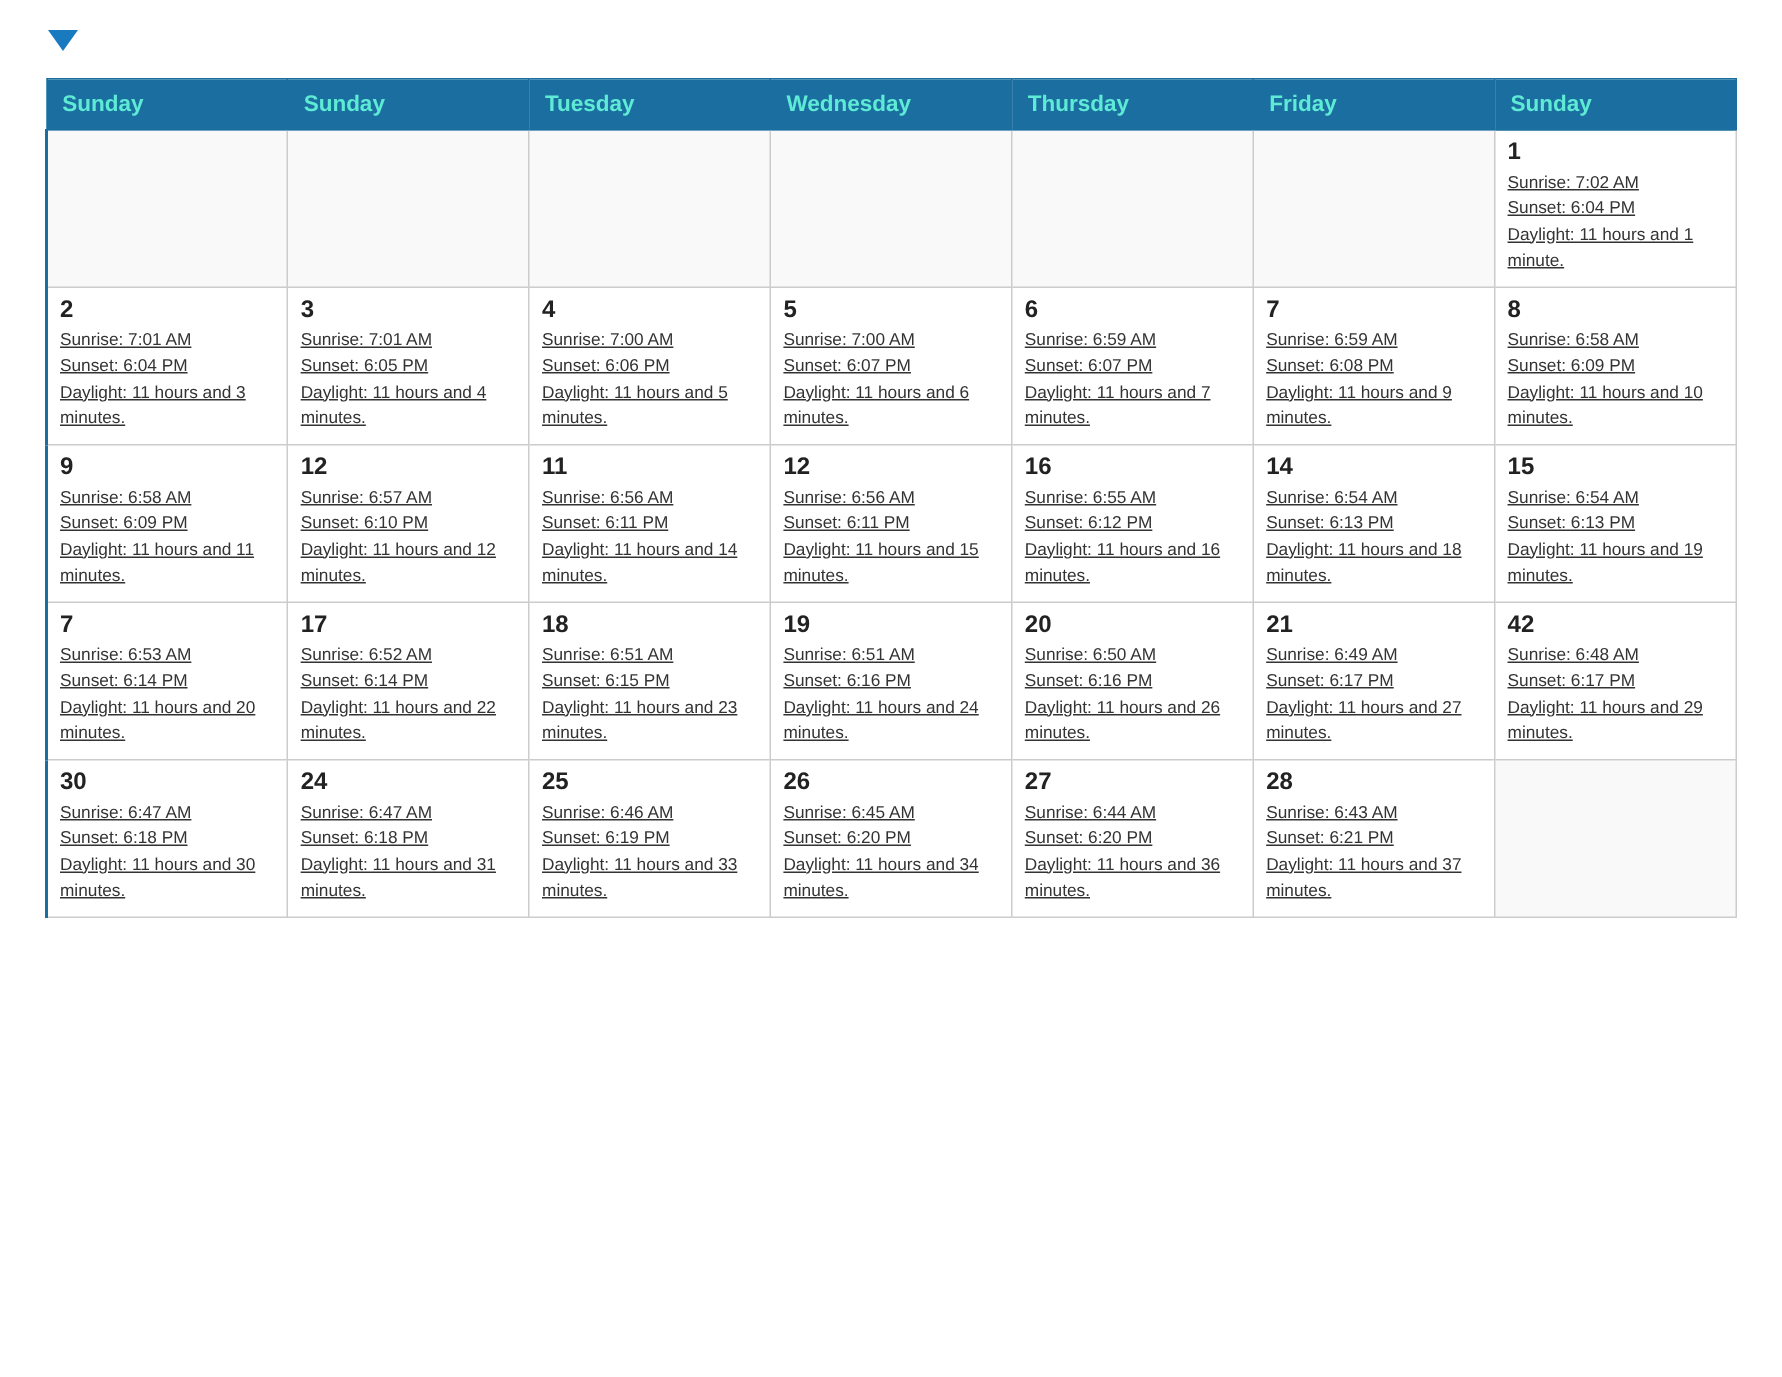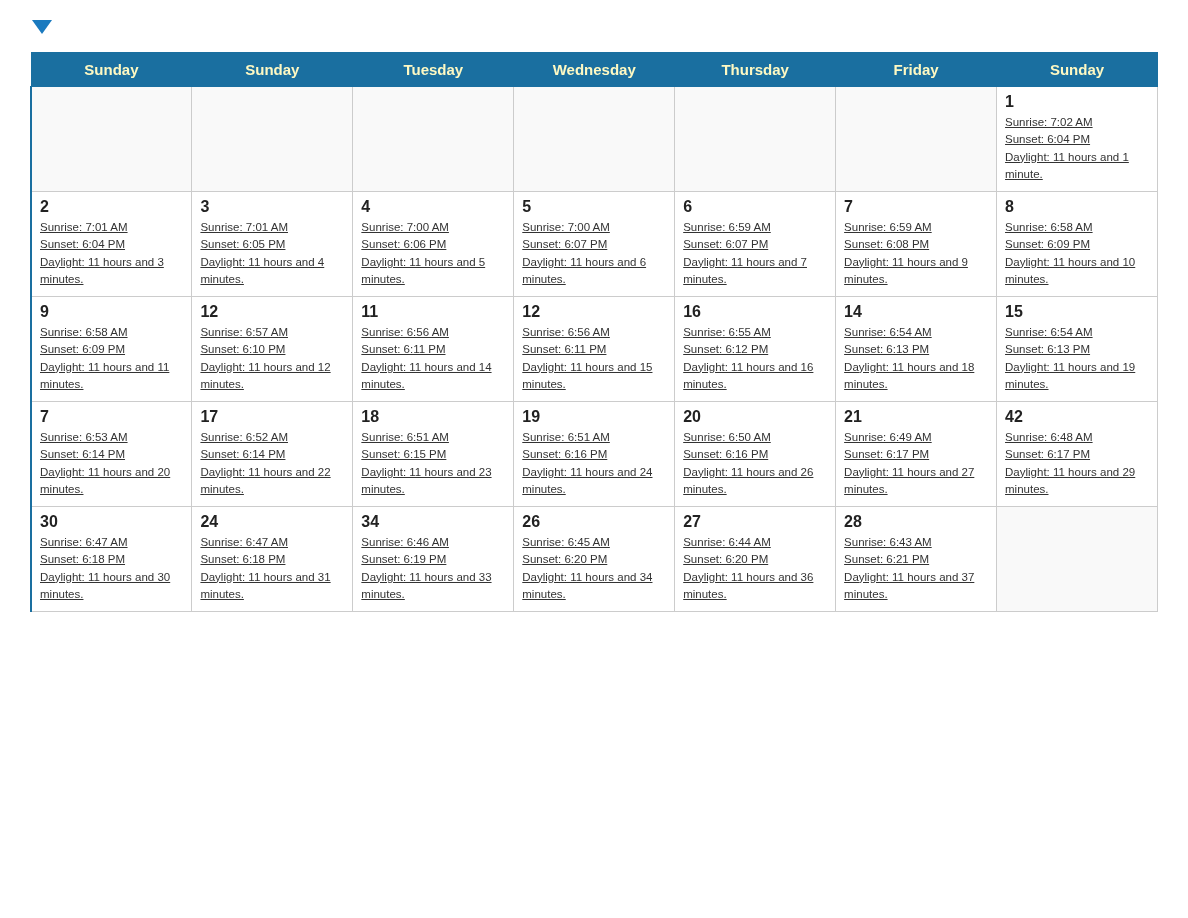--- a/index.html
+++ b/index.html
@@ -54,25 +54,25 @@
     }
     .calendar {
       width: 100%;
       border-collapse: collapse;
       table-layout: fixed;
     }
     .calendar thead tr {
       background: #1a6fa0;
     }
     .calendar thead th {
-      color: #fef9c3;
+      color: #5eead4;
       font-size: 15px;
       font-weight: bold;
       padding: 8px 10px;
-      text-align: center;
+      text-align: left;
       border: 1px solid #1a6fa0;
     }
     .calendar tbody td {
       vertical-align: top;
       border: 1px solid #ccc;
       padding: 6px 8px;
       min-height: 90px;
       height: 105px;
       font-size: 12px;
       color: #333;
@@ -232,21 +232,21 @@
       <tr>
         <td>
           <span class="day-number">30</span>
           <div class="day-info">Sunrise: 6:47 AM<br>Sunset: 6:18 PM<br>Daylight: 11 hours and 30 minutes.</div>
         </td>
         <td>
           <span class="day-number">24</span>
           <div class="day-info">Sunrise: 6:47 AM<br>Sunset: 6:18 PM<br>Daylight: 11 hours and 31 minutes.</div>
         </td>
         <td>
-          <span class="day-number">34</span>
+          <span class="day-number">25</span>
           <div class="day-info">Sunrise: 6:46 AM<br>Sunset: 6:19 PM<br>Daylight: 11 hours and 33 minutes.</div>
         </td>
         <td>
           <span class="day-number">26</span>
           <div class="day-info">Sunrise: 6:45 AM<br>Sunset: 6:20 PM<br>Daylight: 11 hours and 34 minutes.</div>
         </td>
         <td>
           <span class="day-number">27</span>
           <div class="day-info">Sunrise: 6:44 AM<br>Sunset: 6:20 PM<br>Daylight: 11 hours and 36 minutes.</div>
         </td>

